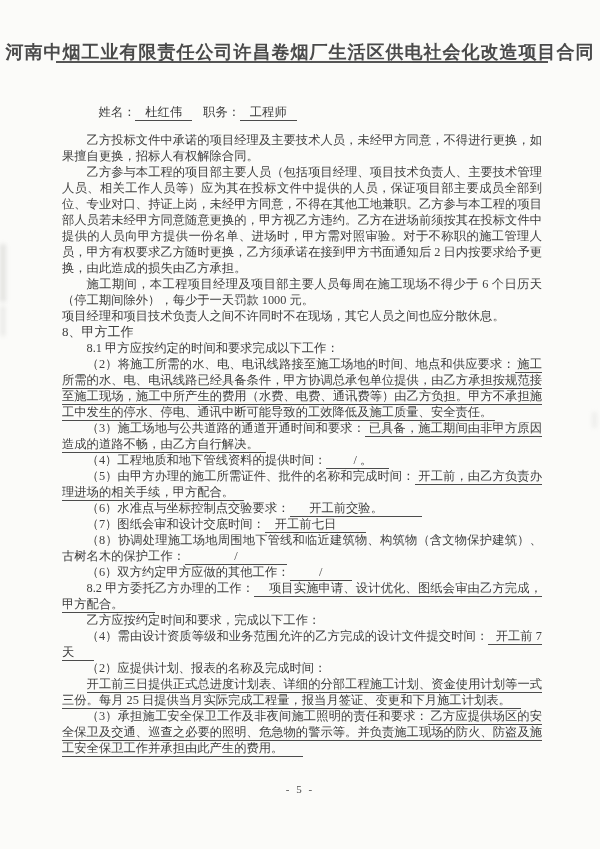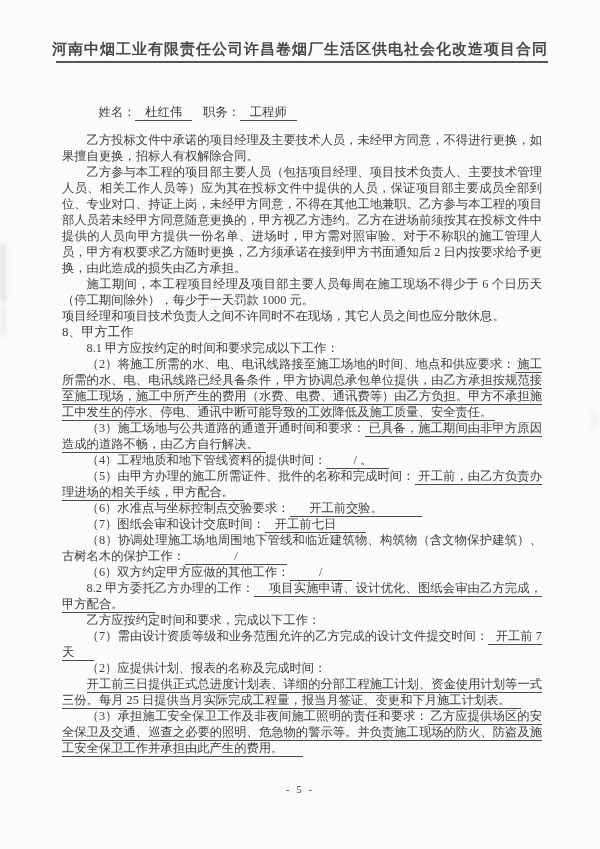--- a/index.html
+++ b/index.html
@@ -8,21 +8,21 @@
     width:600px;height:849px;
     margin:0 auto;
     background:#fbfbf9;
     overflow:hidden;
     font-family:"Liberation Serif","DejaVu Serif",serif;
     color:#3e3e3e;
   }
   .doc-header{
     position:absolute;top:40px;left:0;width:100%;
     text-align:center;
-    font-size:15px;font-weight:bold;letter-spacing:1px;color:#4a4a4a;
+    font-size:18px;font-weight:bold;letter-spacing:1px;color:#4a4a4a;
   }
   .header-rule{
     position:absolute;top:61px;left:56px;right:52px;
     border-top:2px solid #555;height:0;
   }
   .content{
     position:absolute;top:92px;left:62px;width:480px;
     font-size:12.3px;line-height:16px;
     text-align:justify;
   }
@@ -123,21 +123,21 @@
     </p>
 
     <p class="para indent">
       <span>8.2 甲方委托乙方办理的工作：</span><span class="blank b-82">项目实施申请、设计优化、图纸会审由乙方完成，甲方配合。</span>
     </p>
 
 
     <p class="para indent">乙方应按约定时间和要求，完成以下工作：</p>
 
     <p class="para indent">
-      <span>（7）需由设计资质等级和业务范围允许的乙方完成的设计文件提交时间：</span><span class="blank b-91">开工前 7 天</span>
+      <span>（4）需由设计资质等级和业务范围允许的乙方完成的设计文件提交时间：</span><span class="blank b-91">开工前 7 天</span>
     </p>
 
     <p class="para indent">（2）应提供计划、报表的名称及完成时间：</p>
 
     <p class="para indent">
       <span class="blank b-92">开工前三日提供正式总进度计划表、详细的分部工程施工计划、资金使用计划等一式三份。每月 25 日提供当月实际完成工程量，报当月签证、变更和下月施工计划表。</span>
     </p>
 
     <p class="para indent">
       <span>（3）承担施工安全保卫工作及非夜间施工照明的责任和要求：</span><span class="blank b-93">乙方应提供场区的安全保卫及交通、巡查之必要的照明、危急物的警示等。并负责施工现场的防火、防盗及施工安全保卫工作并承担由此产生的费用。</span>

